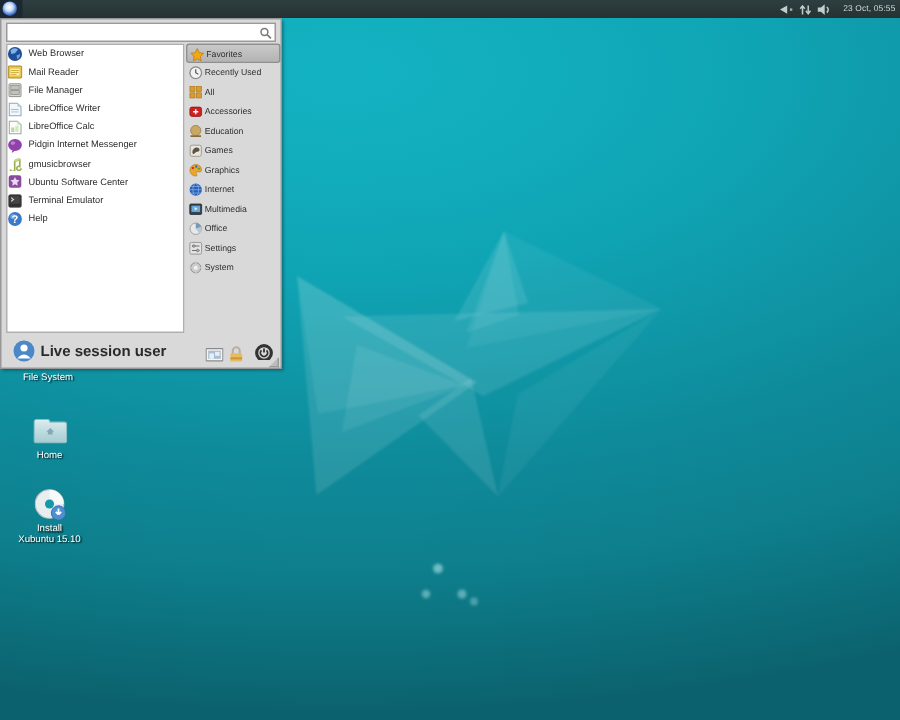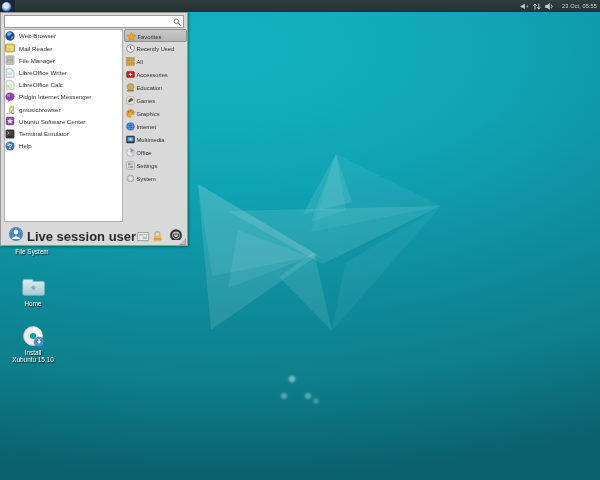--- a/index.html
+++ b/index.html
@@ -18,21 +18,21 @@
 .approw { position:relative; height:12.2px; }
 .approw .ic { position:absolute; left:0px; top:1px; width:10px; height:10px; }
 .approw .tx { position:absolute; left:14px; top:2.4px; font-size:6.2px; color:#2e2e2e; white-space:nowrap; }
 #cats { position:absolute; left:123px; top:16px; width:63px; }
 .catrow { position:relative; height:13px; }
 .catrow .ic { position:absolute; left:2px; top:2px; width:9px; height:9px; }
 .catrow .tx { position:absolute; left:12.5px; top:3.5px; font-size:5.8px; color:#2e2e2e; white-space:nowrap; }
 .catrow.sel { background:linear-gradient(#c9c9c9,#b4b4b4); border:1px solid #909090; border-radius:2px; }
 #bottombar { position:absolute; left:0; top:211px; width:186px; height:22px; }
 #avatar { position:absolute; left:8px; top:3px; width:14px; height:14px; border-radius:50%; background:#4c87c8; }
-#username { position:absolute; left:26px; top:5px; font-size:13px; font-weight:bold; color:#2a2a2a; }
+#username { position:absolute; left:26px; top:5px; font-size:10px; font-weight:bold; color:#2a2a2a; }
 .bbtn { position:absolute; top:4px; width:12px; height:11px; }
 
 .dlabel { position:absolute; font-size:6.4px; color:#fff; text-align:center; text-shadow:1px 1px 1px rgba(0,0,0,0.85); white-space:nowrap; }
 </style>
 </head>
 <body>
 <div id="screen">
 
   <svg width="600" height="480" style="position:absolute;left:0;top:0">
     <defs>

